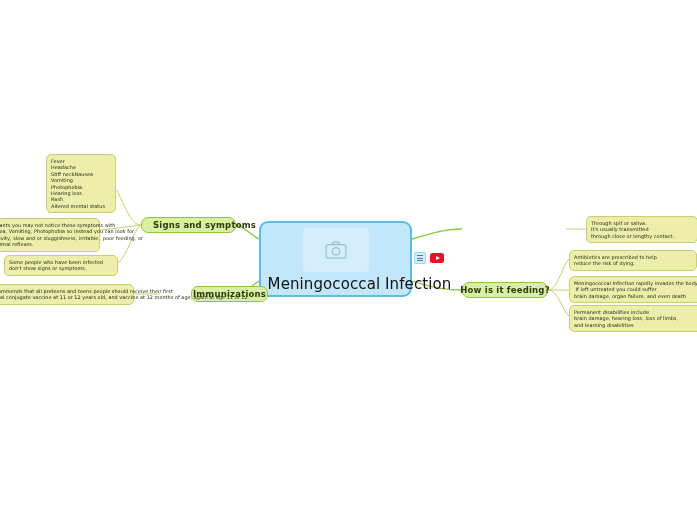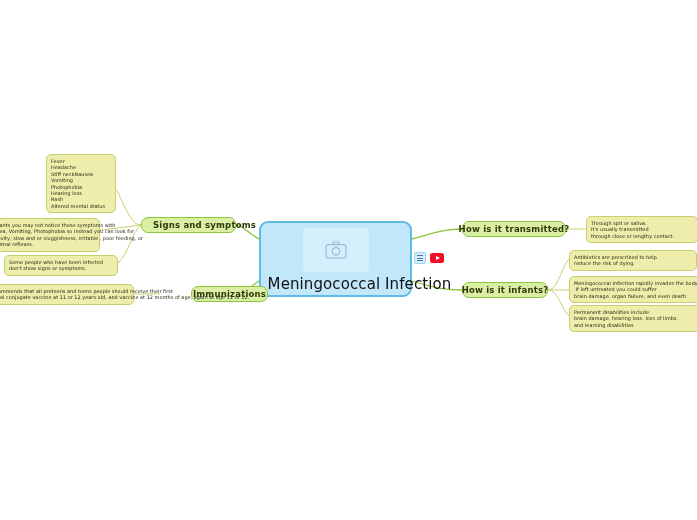--- a/index.html
+++ b/index.html
@@ -147,22 +147,21 @@
         <i></i>
         <i></i>
     </span>
     <span class="ic-yt">
         <b></b>
       </span>
   </div>
 
   <div class="node branch" id="branch-signs">Signs and symptoms</div>
   <div class="node branch" id="branch-immun">Immunizations</div>
-  <div class="node branch" id="branch-trans">How is it transmitted?</div>
-  <div class="node branch" id="branch-treat">How is it infants?</div>
+  <div class="node branch" id="branch-treat">How is it feeding?</div>
 
   <div class="node note" id="note-symptoms">Fever
 Headache
 Stiff neckNausea
 Vomiting
 Photophobia
 Hearing loss
 Rash
 Altered mental status</div>
   <div class="node note" id="note-infants">In infants you may not notice these symptoms with

